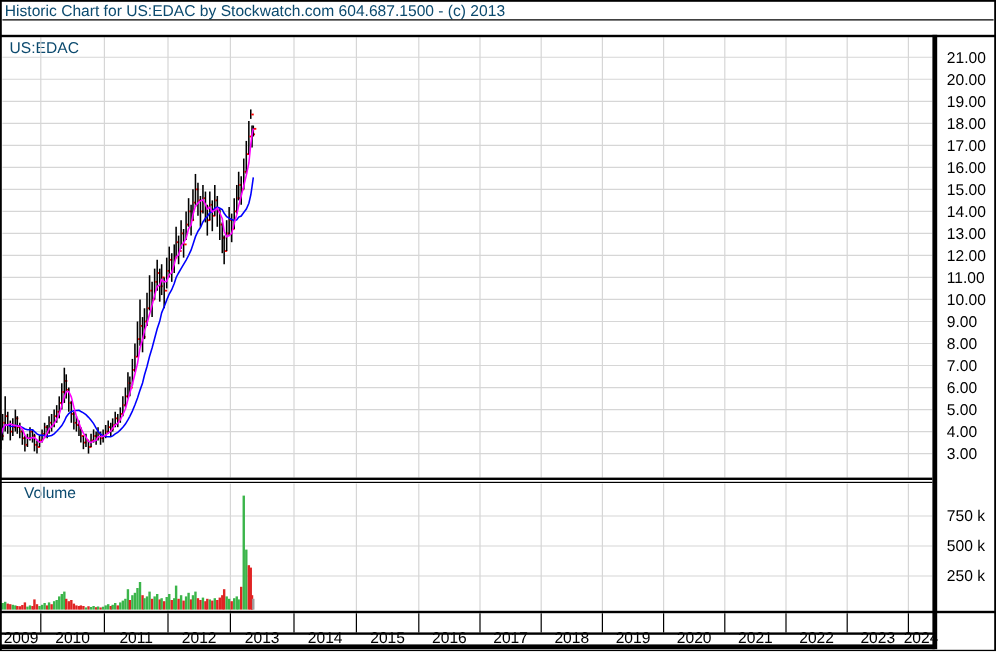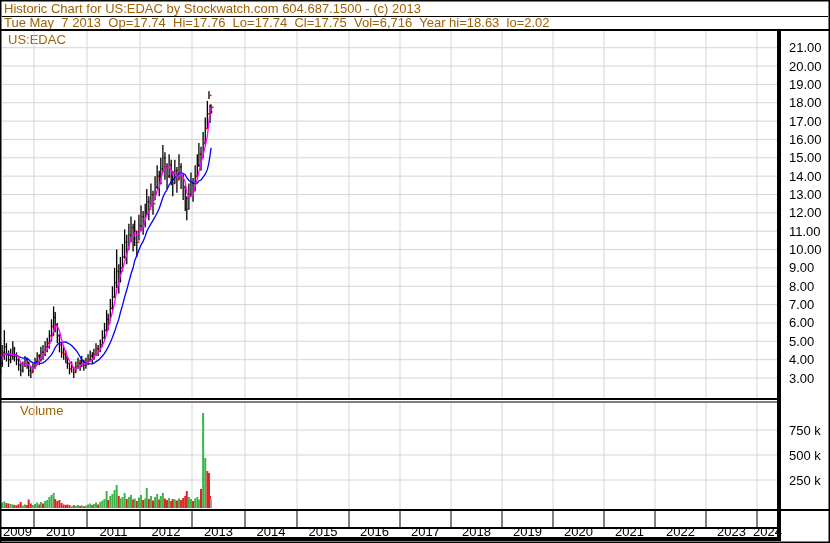--- a/index.html
+++ b/index.html
@@ -1,32 +1,31 @@
 <!DOCTYPE html>
 <html><head>
 <meta charset="utf-8">
 <style>
   html,body{margin:0;padding:0;background:#fff;}
   #win{
     position:relative;width:830px;height:543px;background:#fff;overflow:hidden;
     font-family:"Liberation Sans", sans-serif;color:#000;
   }
-  .txt{position:absolute;white-space:pre;font-size:13px;line-height:13px;color:#a16207;}
+  .txt{position:absolute;white-space:pre;font-size:13px;line-height:13px;color:#0c4a6e;}
   #title-row{top:2px;left:4px;}
   #info-row{top:16px;left:4px;}
   #symbol-label{top:33px;left:8px;}
   #volume-label{top:404px;left:20px;}
   svg{position:absolute;top:0;left:0;}
 </style>
 </head>
 <body>
 <div id="win">
 
   <div class="txt" id="title-row">Historic Chart for US:EDAC by Stockwatch.com 604.687.1500 - (c) 2013</div>
-  <div class="txt" id="info-row">Tue May  7 2013  Op=17.74  Hi=17.76  Lo=17.74  Cl=17.75  Vol=6,716  Year hi=18.63  lo=2.02</div>
   <div class="txt" id="symbol-label">US:EDAC</div>
   <div class="txt" id="volume-label">Volume</div>
 
   <svg id="cv" width="830" height="543" viewBox="0 0 830 543">
       <g>
         <line x1="2" y1="47.69999999999999" x2="777" y2="47.69999999999999" stroke="#d6d6d6" stroke-width="1"></line>
         <line x1="2" y1="66.04999999999995" x2="777" y2="66.04999999999995" stroke="#d6d6d6" stroke-width="1"></line>
         <line x1="2" y1="84.39999999999998" x2="777" y2="84.39999999999998" stroke="#d6d6d6" stroke-width="1"></line>
         <line x1="2" y1="102.75" x2="777" y2="102.75" stroke="#d6d6d6" stroke-width="1"></line>
         <line x1="2" y1="121.09999999999997" x2="777" y2="121.09999999999997" stroke="#d6d6d6" stroke-width="1"></line>

